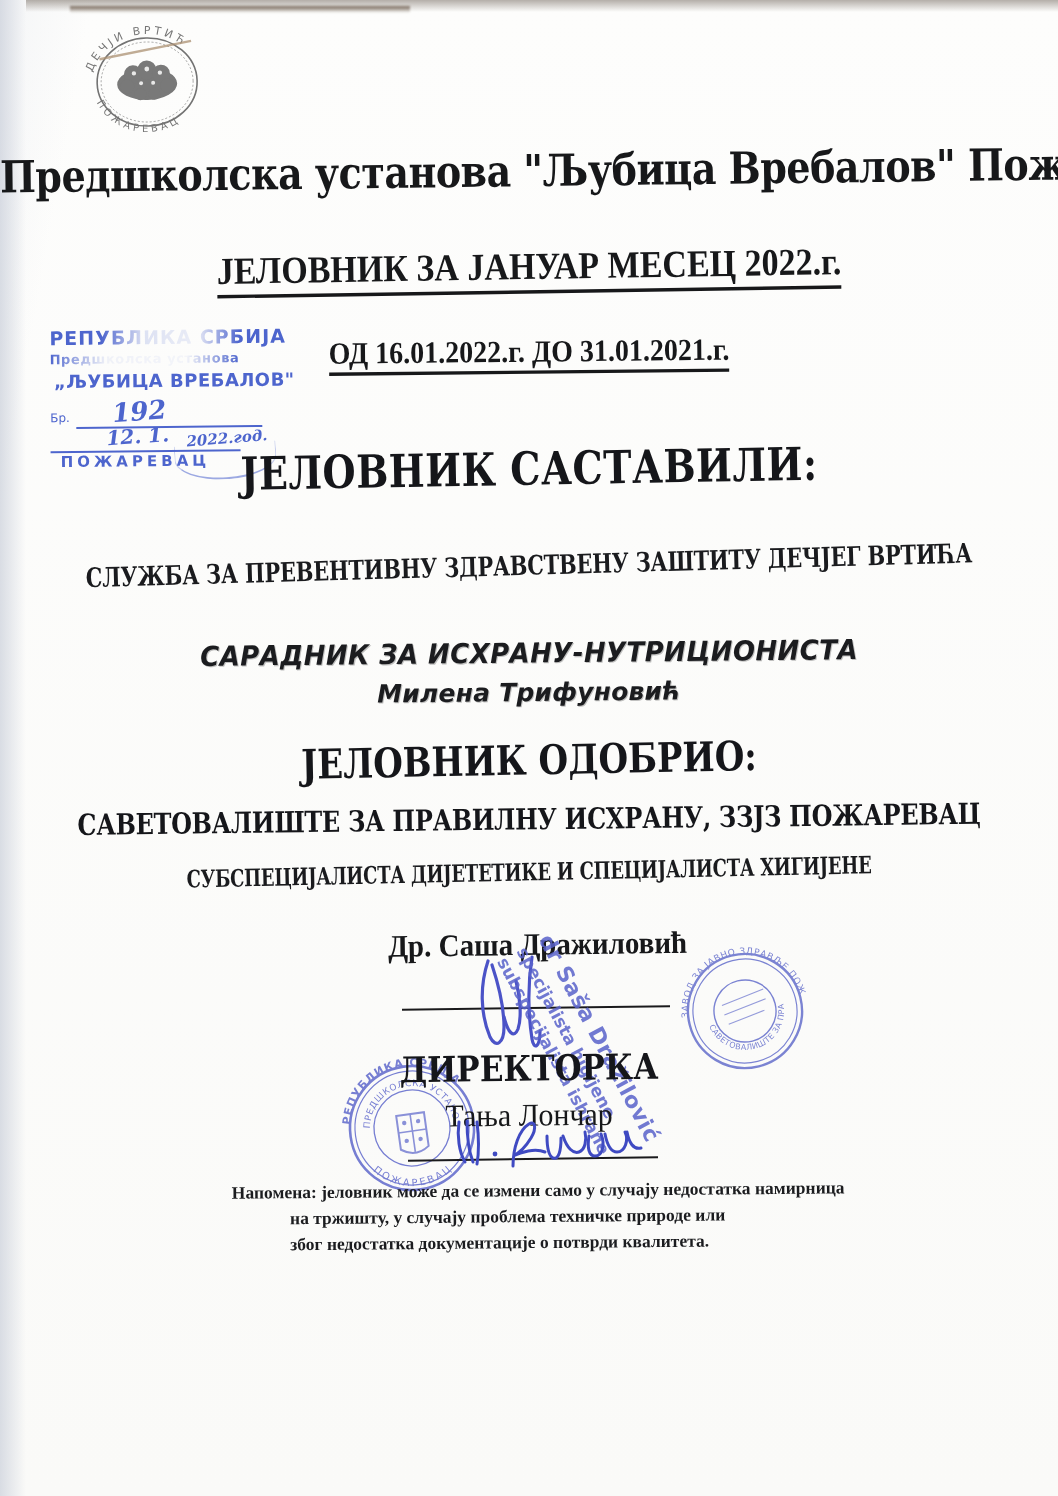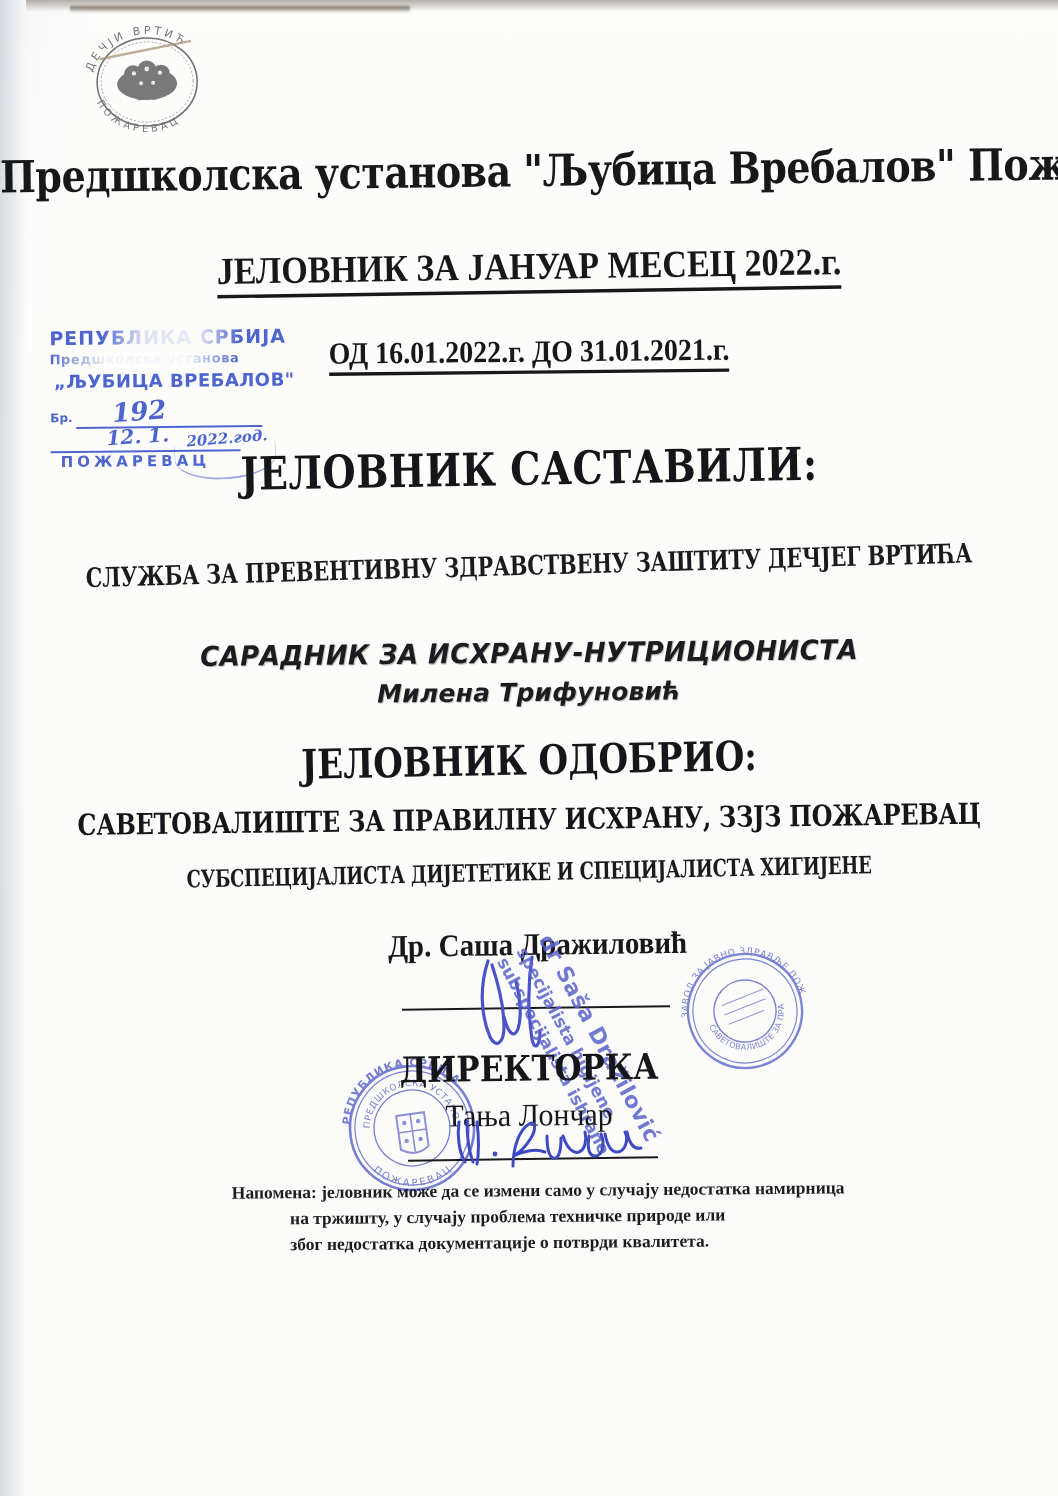--- a/index.html
+++ b/index.html
@@ -89,21 +89,21 @@
   .os-l3 {
     position:absolute; left:10px; top:44px;
     font-size: 18px; font-weight: 700; letter-spacing: 0.5px;
     white-space: nowrap;
   }
   .os-numrow {
     position:absolute; left:6px; top:78px; width: 210px; height: 24px;
   }
   .os-br {
     position:absolute; left:0; top:6px;
-    font-size: 12px; font-weight:700;
+    font-size: 12px; font-weight:400;
   }
   .os-num {
     position:absolute; left:62px; top:-8px;
     font-family: "DejaVu Serif", serif;
     font-size: 26px; font-style: italic; font-weight: 600;
     transform: rotate(-4deg);
   }
   .os-rule1 {
     position:absolute; left:26px; top:22px; width:186px; height:2px;
     background:#3b55c9;

